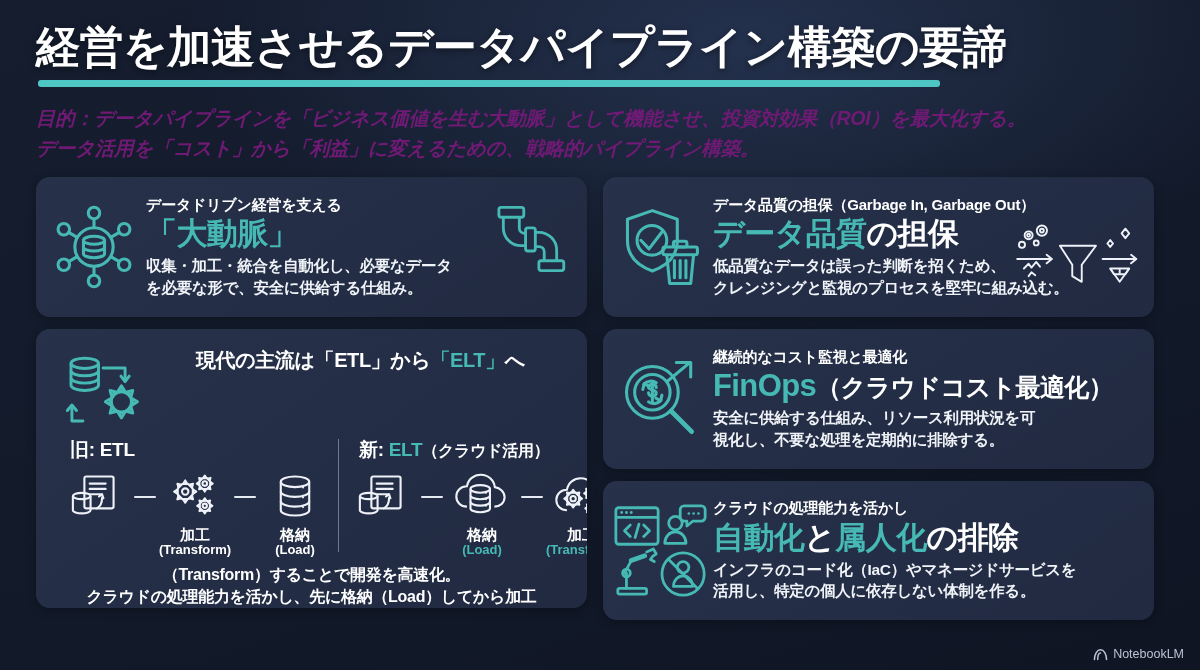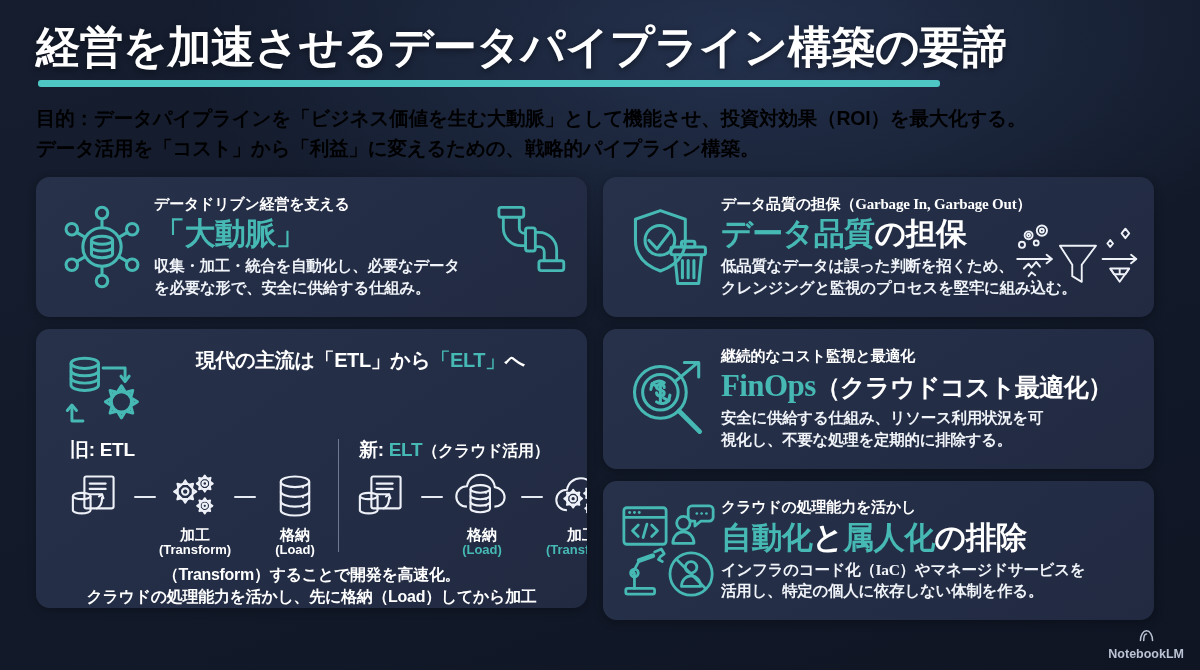--- a/index.html
+++ b/index.html
@@ -22,41 +22,41 @@
     font-size:44px; font-weight:bold; letter-spacing:-0.5px;
     line-height:1.12; color:#ffffff;
     text-shadow:0 2px 6px rgba(0,0,0,.45);
   }
   .title-rule {
     height:7px; width:902px; margin:9px 0 0 2px; border-radius:3px;
     background:#4ec7c4;
   }
   .subtitle {
     margin-top:17px; font-size:19.5px; font-weight:bold;
-    line-height:1.52; color:#000000; letter-spacing:-0.2px;
+    line-height:1.52; color:#701a75; letter-spacing:-0.2px;font-style:italic;
   }
 
   
   .grid {
     display:grid; grid-template-columns:551px 551px; gap:12px 16px;
     padding:13px 36px 0 36px;
     grid-template-rows:auto auto;
   }
   .col { display:flex; flex-direction:column; gap:12px; }
 
   .card {
     background:linear-gradient(145deg,#27314a 0%,#232d45 55%,#212a41 100%);
     border-radius:14px;
     position:relative;
     box-shadow:0 2px 10px rgba(0,0,0,.30);
     overflow:hidden;
   }
 
   
-  .hcard { display:flex; align-items:center; padding:12px 14px;font-family:Liberation Serif, serif; }
+  .hcard { display:flex; align-items:center; padding:12px 6px; }
   .hcard .ic-left { flex:0 0 auto; width:104px; display:flex; align-items:center; justify-content:center; }
   .hcard .body { flex:1 1 auto; min-width:0; }
   .eyebrow {
     font-size:15px; font-weight:bold; color:#ffffff; line-height:1.3;
     letter-spacing:-0.2px; white-space:nowrap;
   }
   .headline {
     font-size:31px; font-weight:bold; line-height:1.22; letter-spacing:-0.6px;
     margin:1px 0 2px; white-space:nowrap;
   }
@@ -105,21 +105,21 @@
   }
   .etl-foot {
     text-align:center; font-size:16px; font-weight:bold; line-height:1.34;
     color:#ffffff; letter-spacing:-0.3px; margin-top:6px;
   }
 
   
   .watermark {
     position:absolute; right:16px; bottom:9px;
     display:flex; align-items:center; gap:5px;
-    font-size:12.5px; color:#c9d2e2; opacity:.92; font-weight:bold;flex-direction:column;
+    font-size:12.5px; color:#c9d2e2; opacity:.92; font-weight:normal;
   }
   svg { display:block; }
 </style>
 </head>
 <body>
 
 <div class="header">
   <div class="title">経営を加速させるデータパイプライン構築の要諦</div>
   <div class="title-rule"></div>
   <div class="subtitle">

